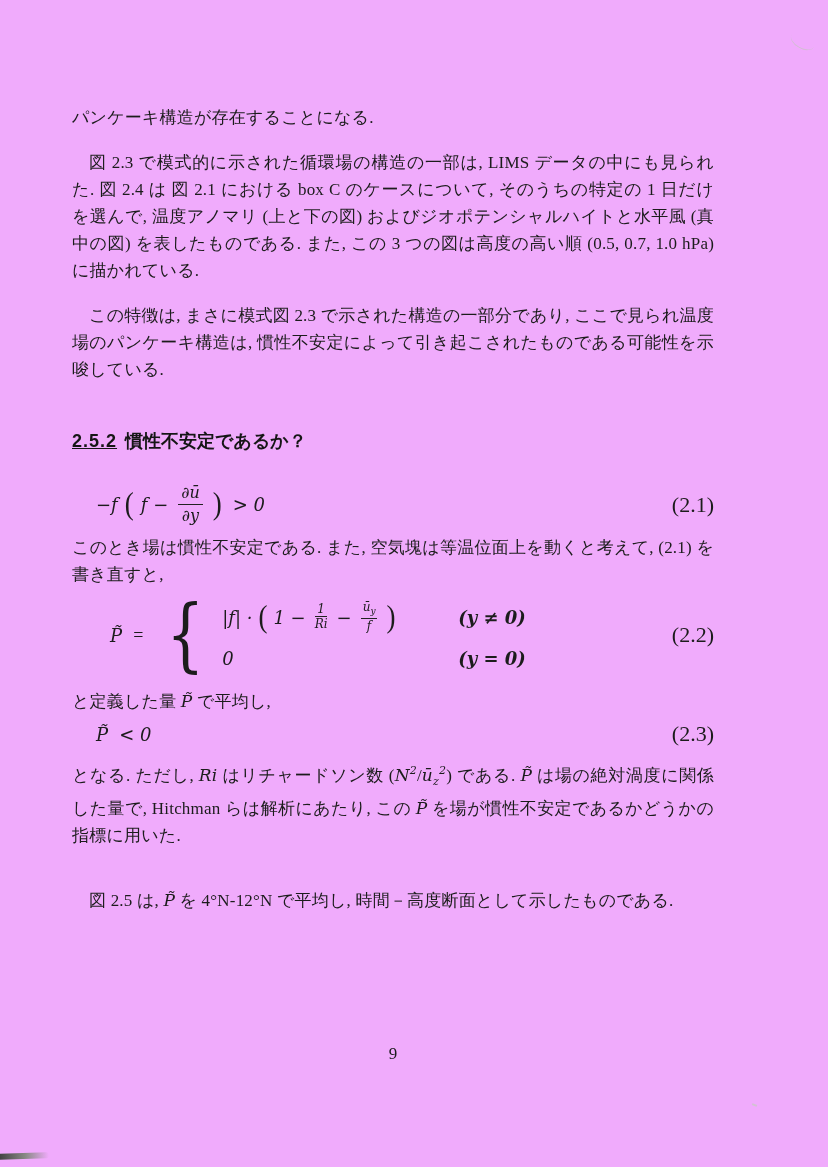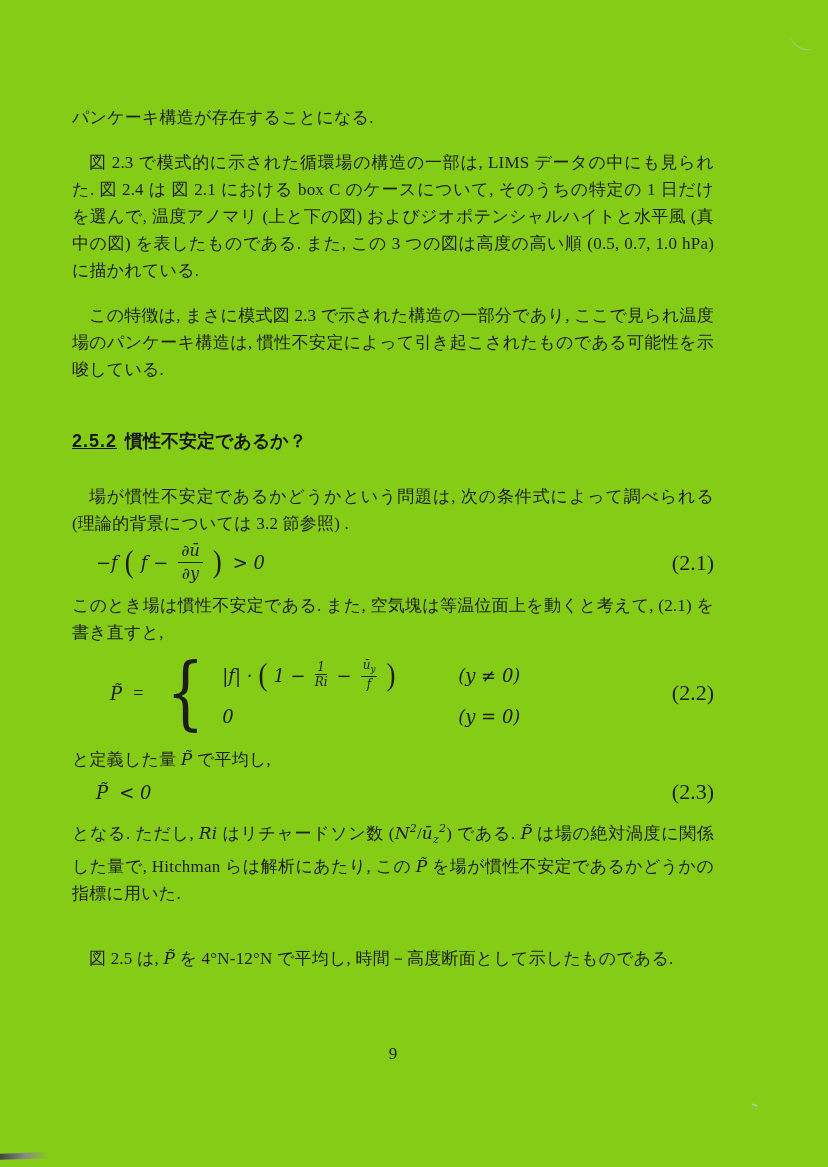--- a/index.html
+++ b/index.html
@@ -4,21 +4,21 @@
 <style>
   html, body {
     margin: 0;
     padding: 0;
     background: #e9e9e7;
   }
   .page {
     position: relative;
     width: 828px;
     height: 1167px;
-    background: #84cc16;
+    background: #f0abfc;
     font-family: "Liberation Serif", "DejaVu Serif", serif;
     color: #1c1c1c;
     overflow: hidden;
     margin: 0 auto;
   }
   .content {
     position: absolute;
     left: 72px;
     top: 104px;
     width: 642px;
@@ -123,21 +123,21 @@
     flex-direction: column;
     gap: 14px;
   }
   .case-row { display: flex; align-items: center; }
   .case-expr {
     width: 228px;
     display: flex;
     align-items: center;
     gap: 6px;
   }
-  .case-cond { margin-left: 8px; }
+  .case-cond { margin-left: 8px; font-weight: bold; }
   .eq.eq3-wrap { margin: 6px 0 10px 0; }
   .eq.eq1-wrap { margin: 0 0 8px 0; }
 
   sup { font-size: 11px; }
   sub { font-size: 11px; }
 
   .footer {
     position: absolute;
     left: 72px;
     top: 1044px;
@@ -184,21 +184,20 @@
 
     <p class="para indent">図 2.3 で模式的に示された循環場の構造の一部は, LIMS データの中にも見られた. 図 2.4 は 図 2.1 における box C のケースについて, そのうちの特定の 1 日だけを選んで, 温度アノマリ (上と下の図) およびジオポテンシャルハイトと水平風 (真中の図) を表したものである. また, この 3 つの図は高度の高い順 (0.5, 0.7, 1.0 hPa) に描かれている.</p>
 
 
     <p class="para indent mb-xl">この特徴は, まさに模式図 2.3 で示された構造の一部分であり, ここで見られ温度場のパンケーキ構造は, 慣性不安定によって引き起こされたものである可能性を示唆している.</p>
 
     <h3 class="heading">
       <span class="sec-num">2.5.2</span><span>慣性不安定であるか？</span>
     </h3>
 
-    <p class="para indent mb-xs">場が慣性不安定であるかどうかという問題は, 次の条件式によって調べられる (理論的背景については 3.2 節参照) .</p>
 
     <div class="eq eq1-wrap">
       <div class="eq-body">
         <span class="mi">−f</span>
         <span class="paren">(</span>
         <span class="mi">f −</span>
         <span class="frac">
           <span class="num mi">∂ū</span>
           <span class="den mi">∂y</span>
         </span>

